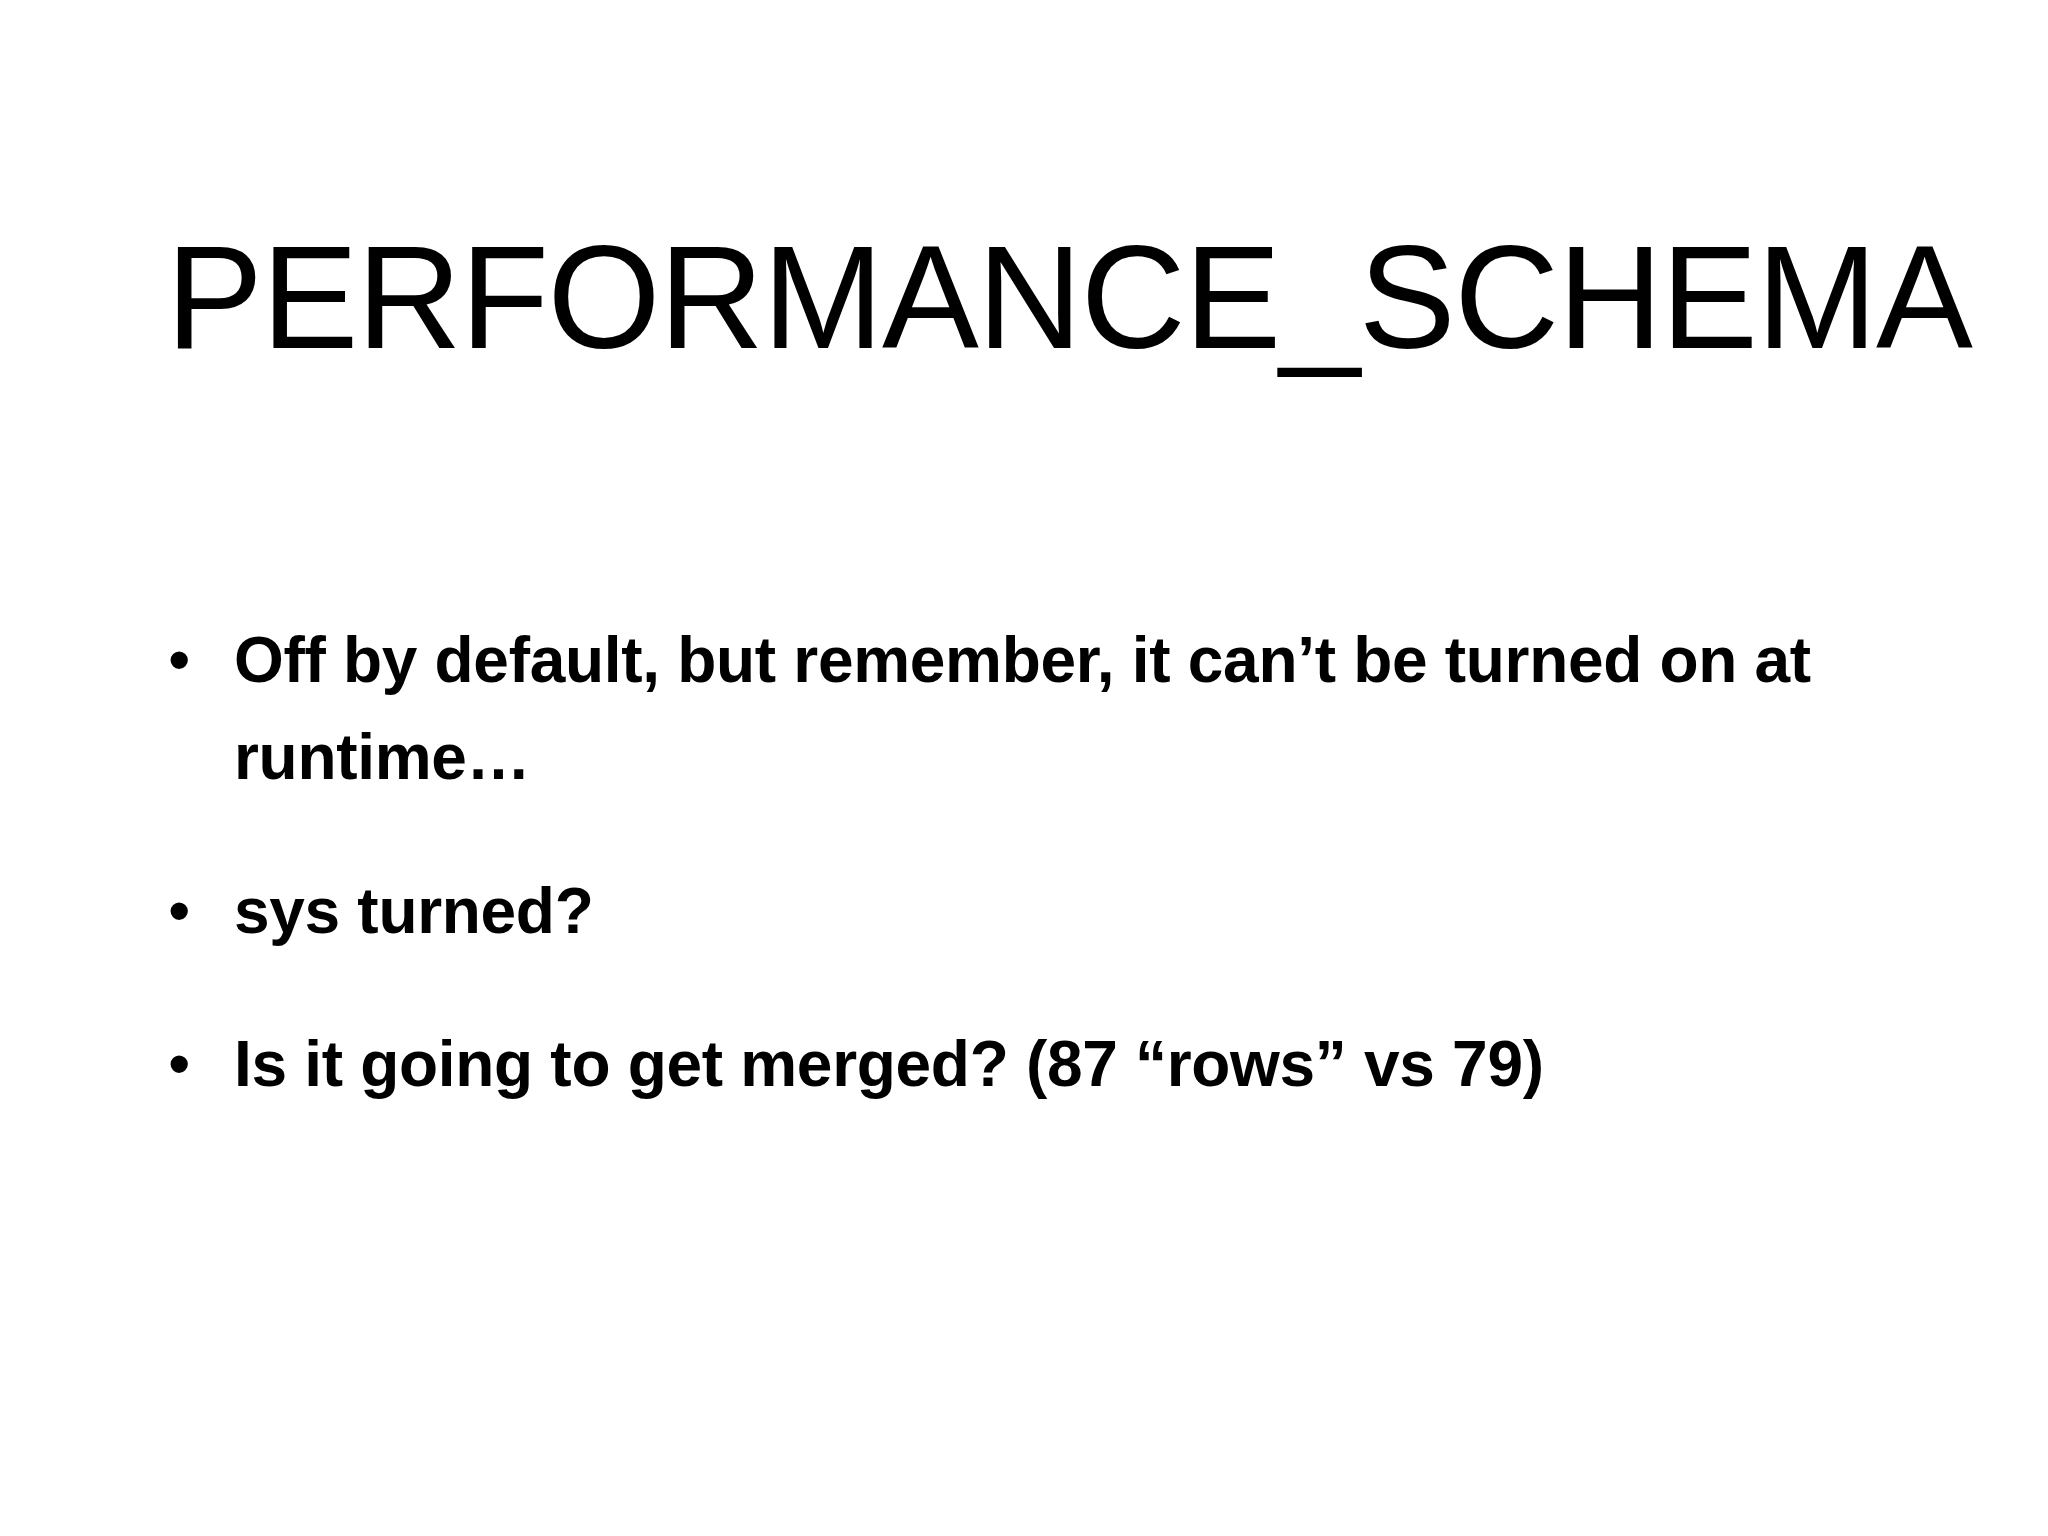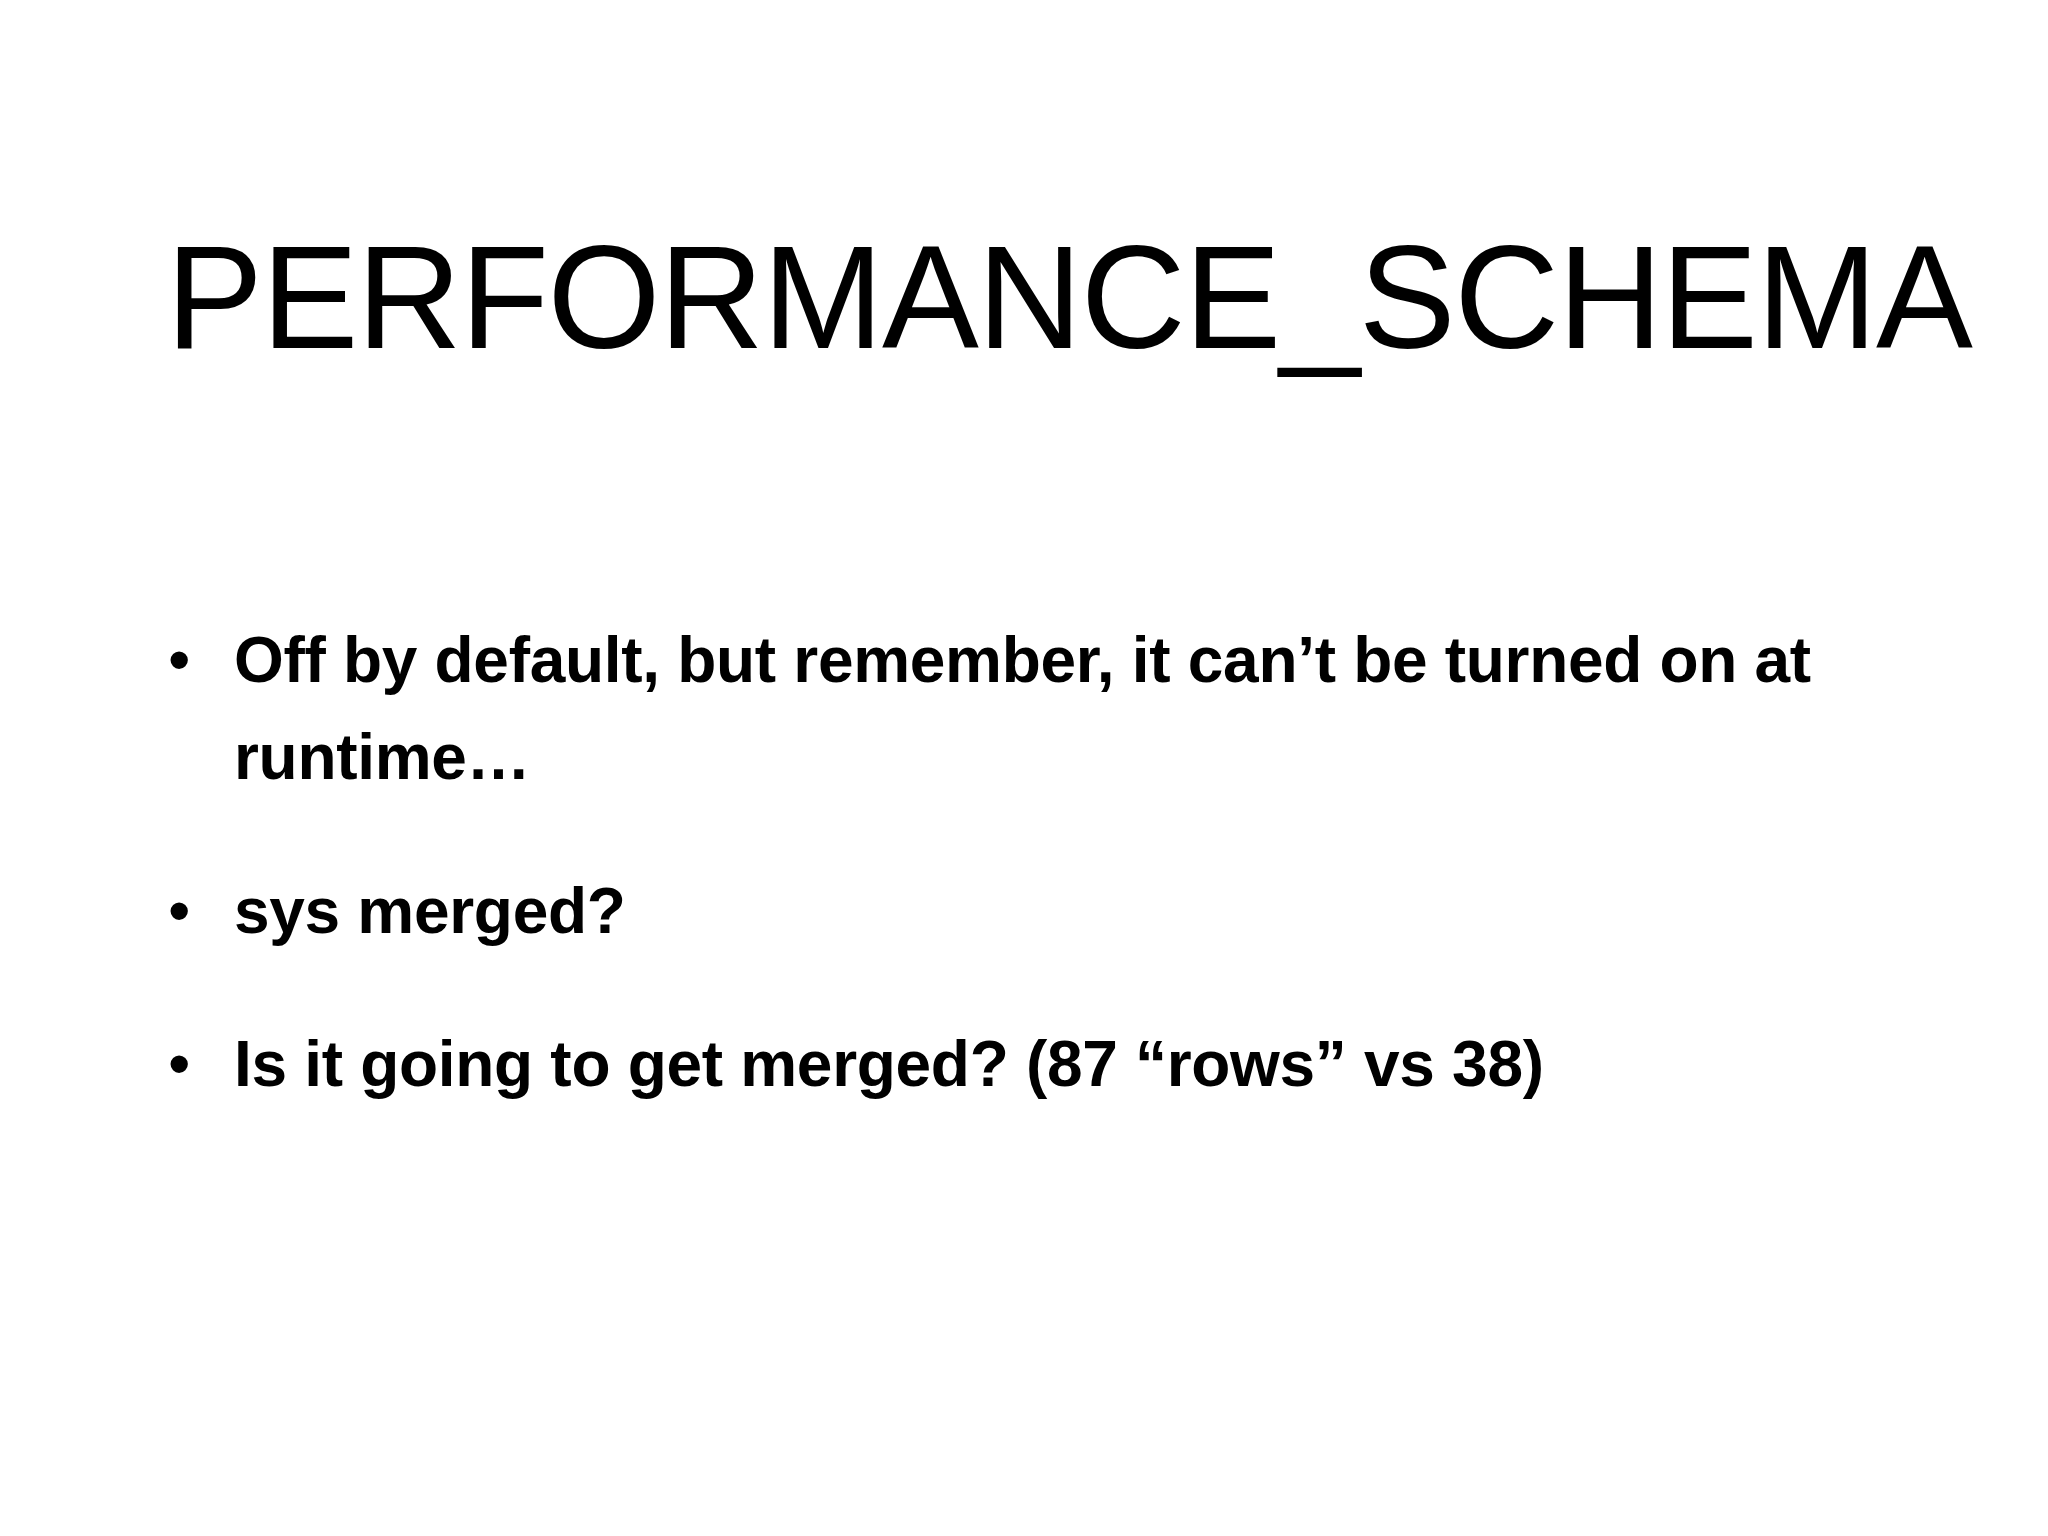--- a/index.html
+++ b/index.html
@@ -97,22 +97,22 @@
 
   <div id="bullet-list">
 
     <div class="bullet-row wraps">
       <span class="bullet-marker">•</span>
       <span class="bullet-text">Off by default, but remember, it can’t be turned on at runtime…</span>
     </div>
 
     <div class="bullet-row">
       <span class="bullet-marker">•</span>
-      <span class="bullet-text">sys merged?</span>
+      <span class="bullet-text">sys turned?</span>
     </div>
 
     <div class="bullet-row">
       <span class="bullet-marker">•</span>
-      <span class="bullet-text">Is it going to get merged? (87 “rows” vs 38)</span>
+      <span class="bullet-text">Is it going to get merged? (87 “rows” vs 79)</span>
     </div>
 
   </div>
 </div>
 
 </body></html>

